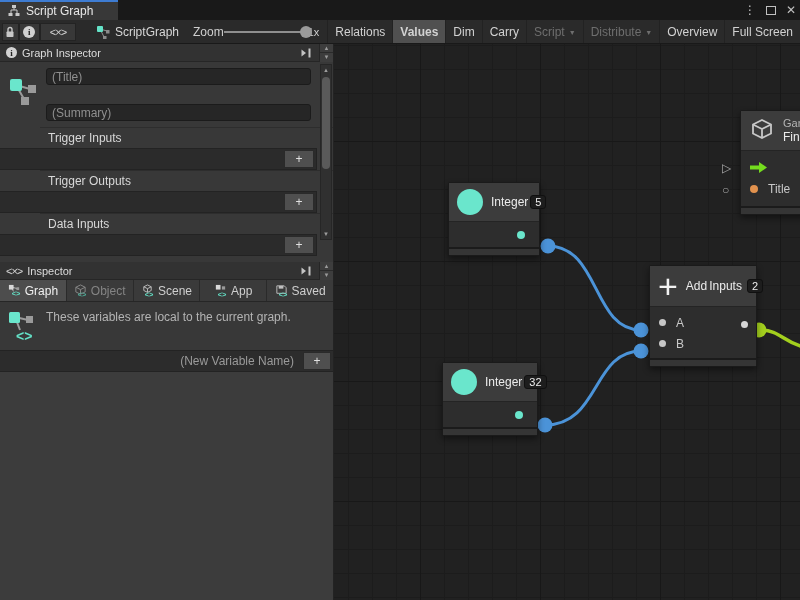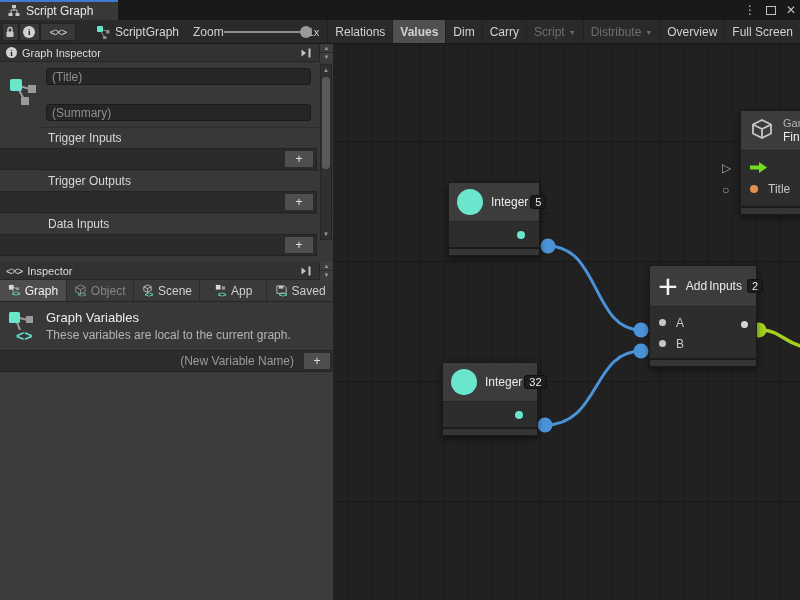--- a/index.html
+++ b/index.html
@@ -301,21 +301,20 @@
     </div>
 
     <div class="gv-box">
       <svg width="28" height="34" viewBox="0 0 28 34">
           <path d="M7 7L20 10M7 7L12 20" stroke="#9a9a9a" stroke-width="2"></path>
           <rect x="1" y="2" width="11" height="11" rx="1.5" fill="#6ae6cc"></rect>
           <rect x="18" y="6" width="7" height="7" fill="#9a9a9a"></rect>
           <text x="8" y="31" font-size="14" fill="#64e3c8" font-weight="bold">&lt;&gt;</text>
         </svg>
       <div>
-        <div class="gv-title">Graph Variables</div>
         <div class="gv-desc">These variables are local to the current graph.</div>
       </div>
     </div>
 
     <div class="newvar-row">
       <input class="newvar-input" placeholder="(New Variable Name)" style="">
       <span class="newvar-plus">+</span>
     </div>
 
     <div class="bb-content"></div>

